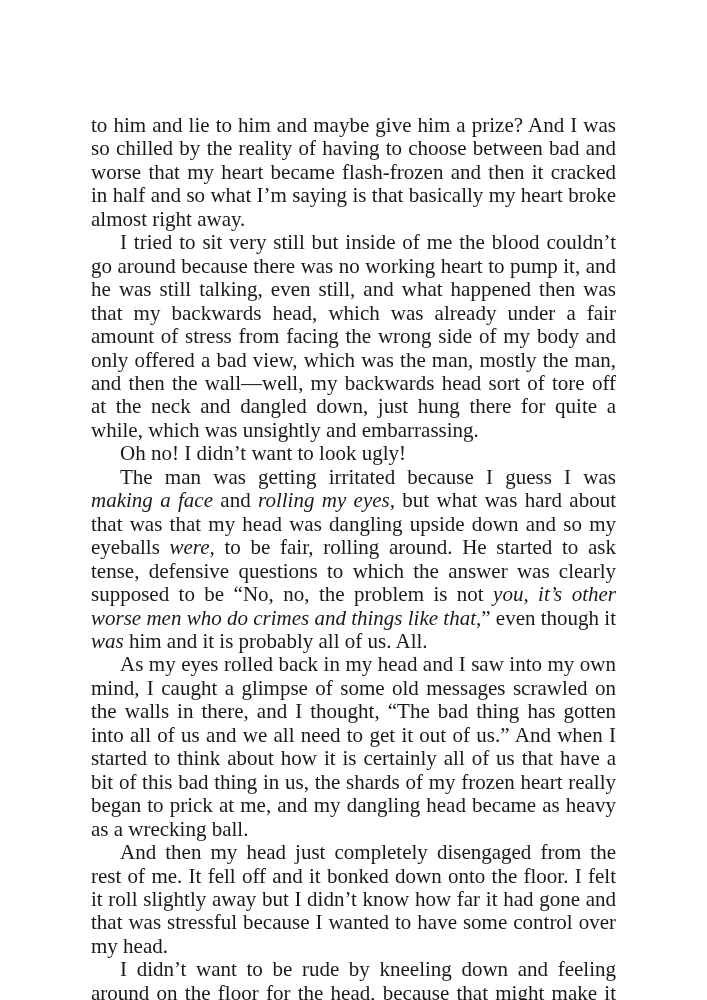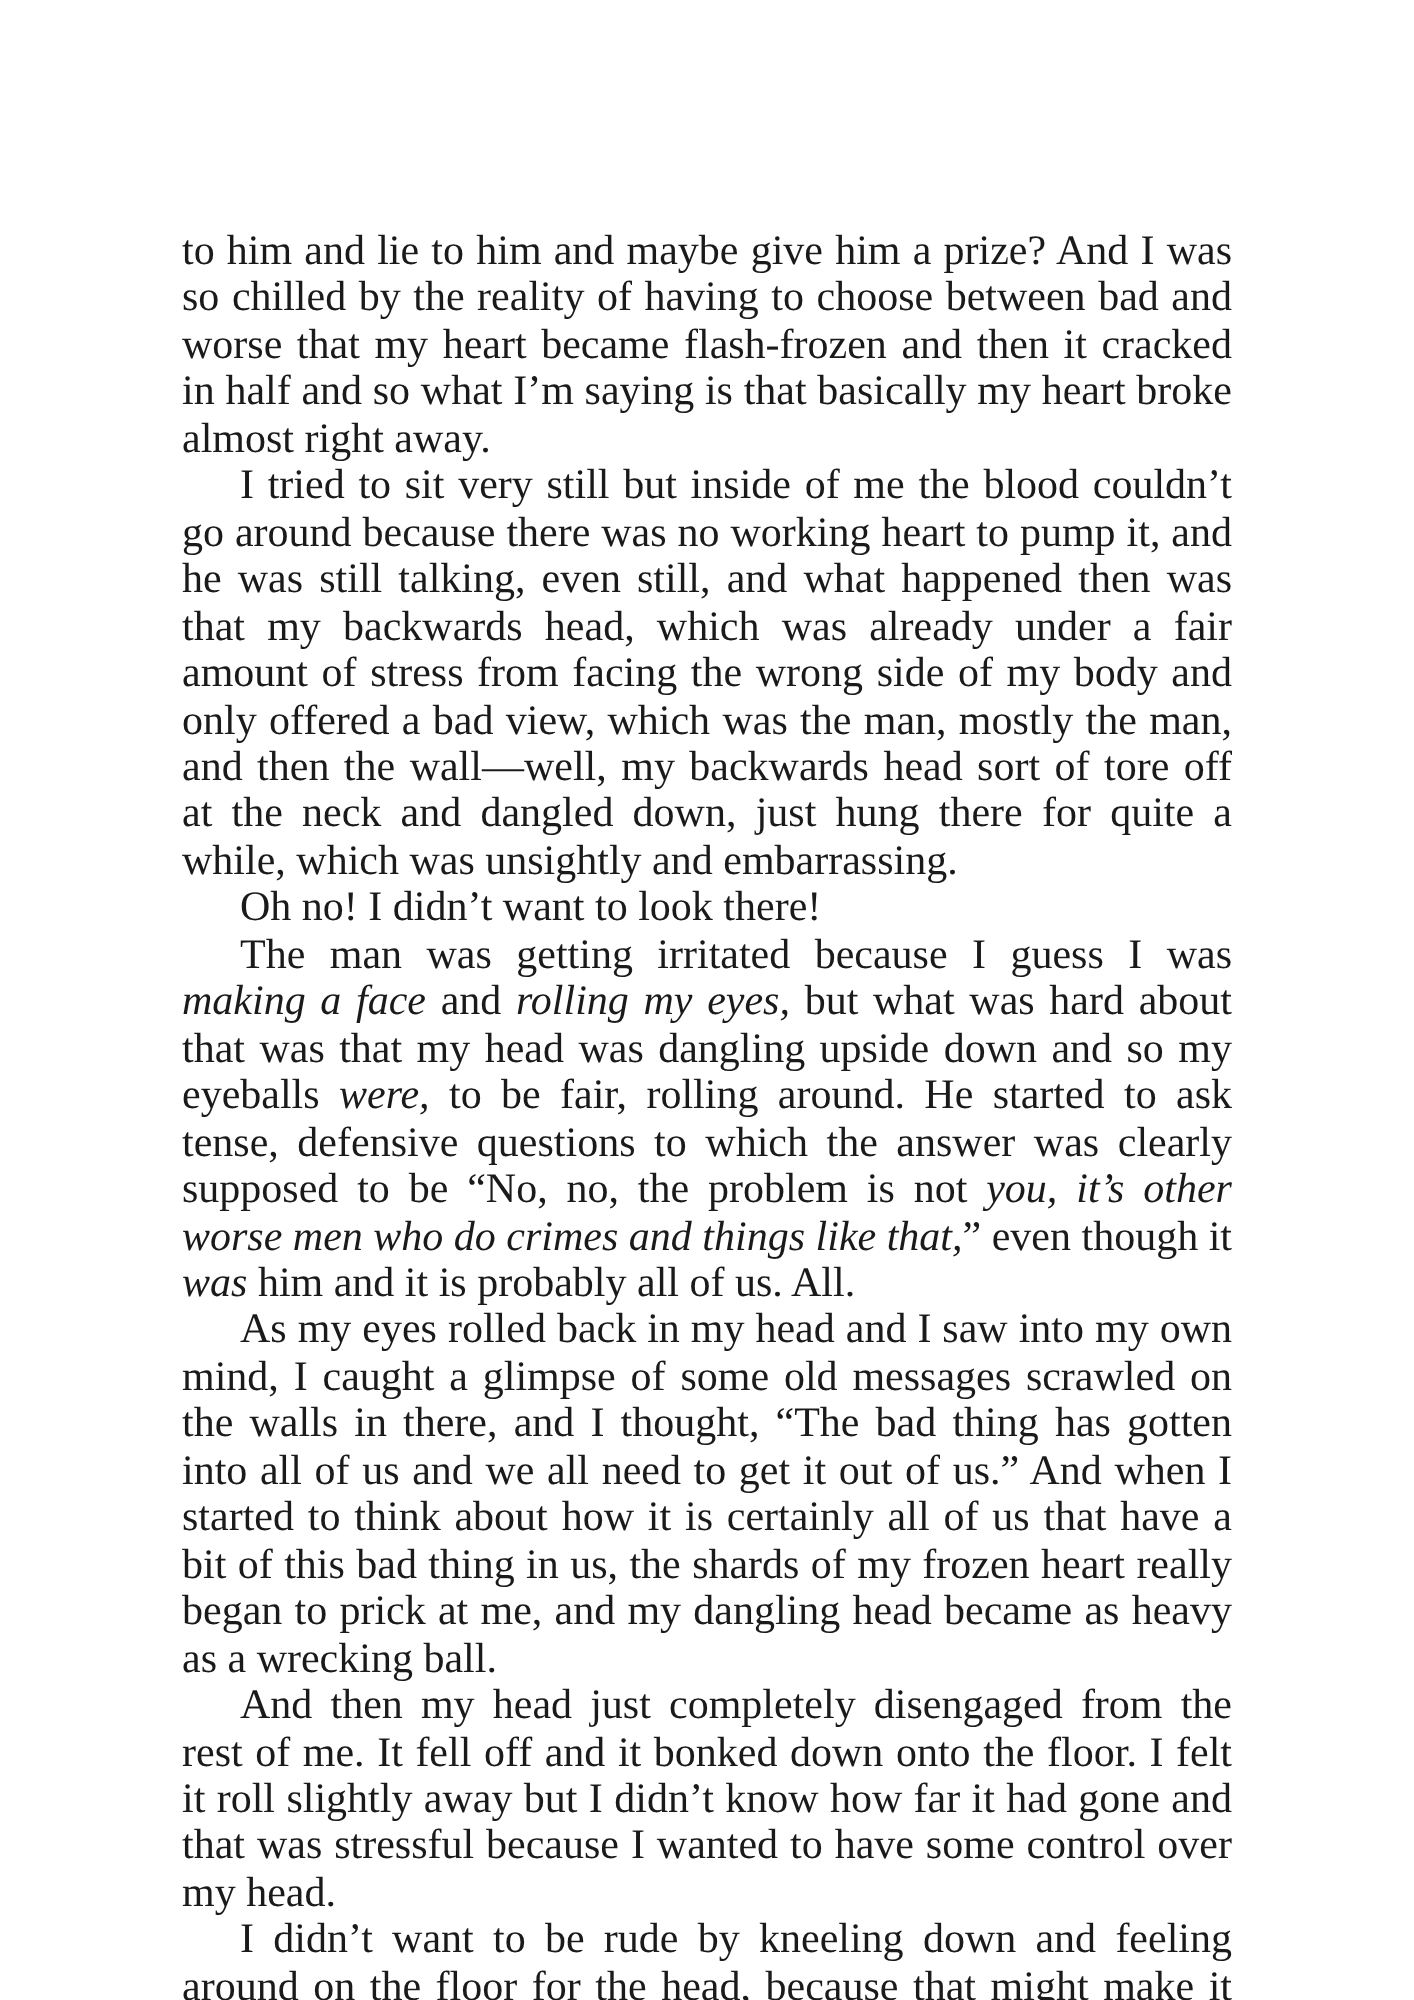--- a/index.html
+++ b/index.html
@@ -25,21 +25,21 @@
 <body>
 
 <div class="page">
   <p class="para">
     <span>to him and lie to him and maybe give him a prize? And I was so chilled by the reality of having to choose between bad and worse that my heart became flash-frozen and then it cracked in half and so what I’m saying is that basically my heart broke almost right away.</span>
   </p>
   <p class="para indent">
     <span>I tried to sit very still but inside of me the blood couldn’t go around because there was no working heart to pump it, and he was still talking, even still, and what happened then was that my backwards head, which was already under a fair amount of stress from facing the wrong side of my body and only offered a bad view, which was the man, mostly the man, and then the wall—well, my backwards head sort of tore off at the neck and dangled down, just hung there for quite a while, which was unsightly and embarrassing.</span>
   </p>
   <p class="para indent">
-    <span>Oh no! I didn’t want to look there!</span>
+    <span>Oh no! I didn’t want to look ugly!</span>
   </p>
   <p class="para indent"><span>The man was getting irritated because I guess I was </span><em>making a face</em><span> and </span><em>rolling my eyes,</em><span> but what was hard about that was that my head was dangling upside down and so my eyeballs </span><em>were,</em><span> to be fair, rolling around. He started to ask tense, defensive questions to which the answer was clearly supposed to be “No, no, the problem is not </span><em>you, it’s other worse men who do crimes and things like that,</em><span>” even though it </span><em>was</em><span> him and it is probably all of us. All.</span></p>
   <p class="para indent">
     <span>As my eyes rolled back in my head and I saw into my own mind, I caught a glimpse of some old messages scrawled on the walls in there, and I thought, “The bad thing has gotten into all of us and we all need to get it out of us.” And when I started to think about how it is certainly all of us that have a bit of this bad thing in us, the shards of my frozen heart really began to prick at me, and my dangling head became as heavy as a wrecking ball.</span>
   </p>
   <p class="para indent">
     <span>And then my head just completely disengaged from the rest of me. It fell off and it bonked down onto the floor. I felt it roll slightly away but I didn’t know how far it had gone and that was stressful because I wanted to have some control over my head.</span>
   </p>
   <p class="para indent"><span>I didn’t want to be rude by kneeling down and feeling around on the floor for the head, because that might make it seem like I was distracted or not listening, and the man was already so strangely angry even though I was the one falling to pieces and everything he was saying was in favor of keeping himself </span><em>together</em><span> and also never changing.</span></p>
 </div>

